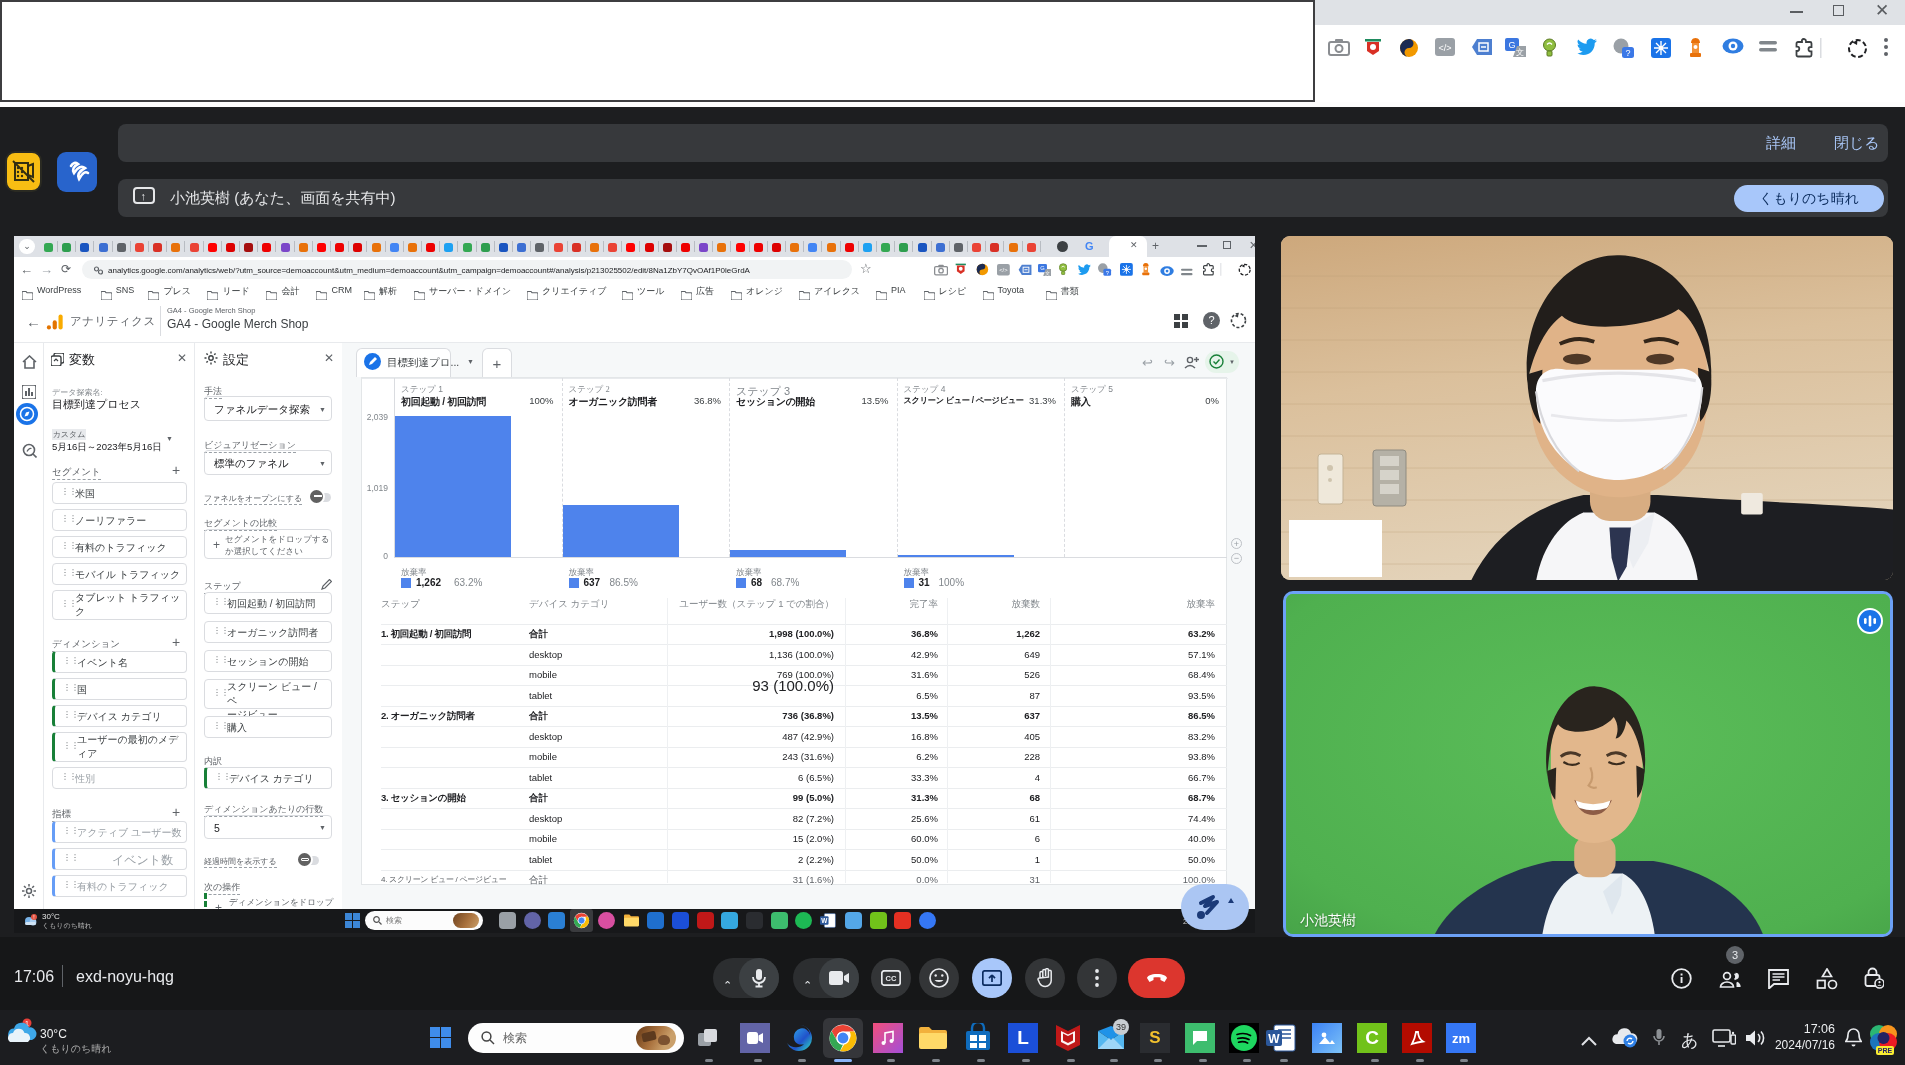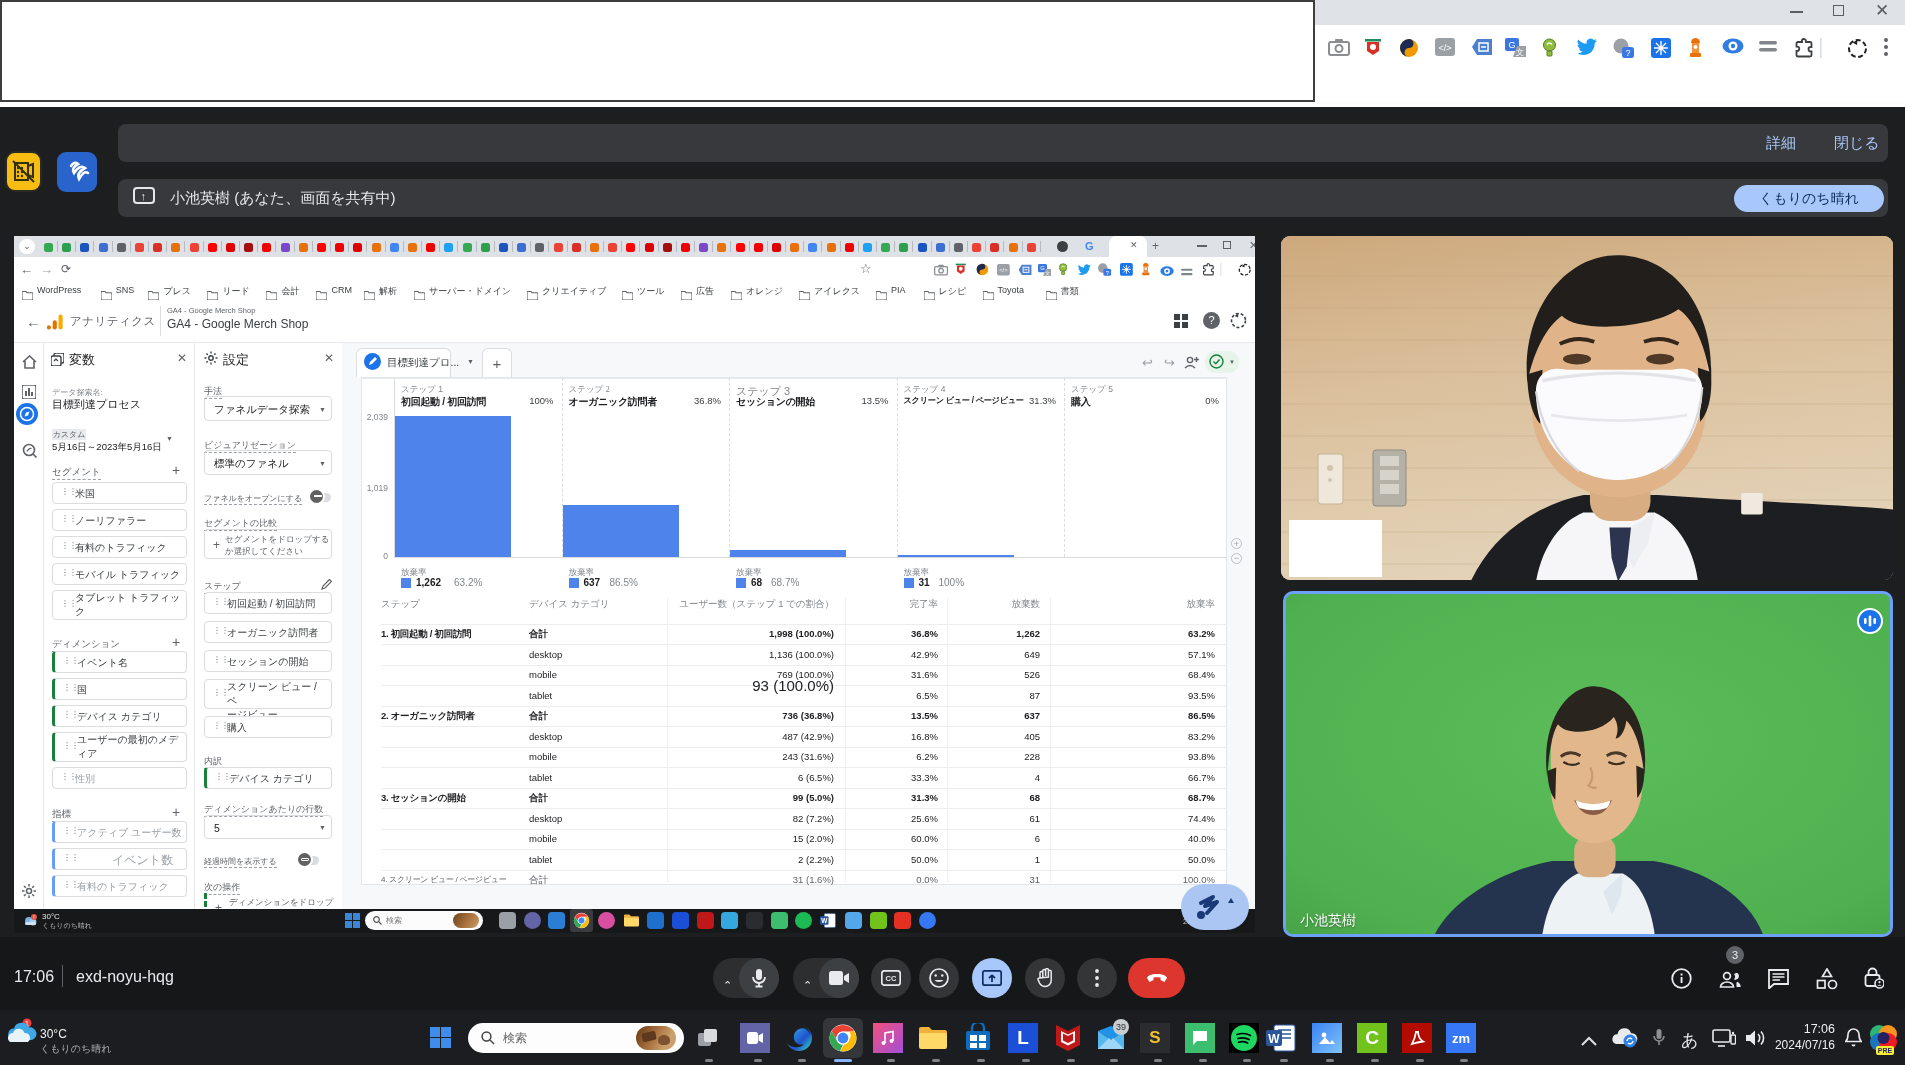--- a/index.html
+++ b/index.html
@@ -257,20 +257,27 @@
 <div class="abs" style="left:1116px;top:4px;font-size:9px;color:#5f6368;">✕</div>
 <div class="abs" style="left:1138px;top:3px;font-size:12px;color:#5f6368;">+</div>
 <div class="abs" style="left:1183px;top:9px;width:10px;height:1.6px;background:#5f6368;"></div>
 <div class="abs" style="left:1209px;top:5px;width:8px;height:8px;border:1.4px solid #5f6368;"></div>
 <div class="abs" style="left:1235px;top:3px;font-size:11px;color:#5f6368;">✕</div>
   </div>
   <div class="abs" style="left:0;top:21px;width:1241px;height:26px;background:#fff;">
     <div class="abs" style="left:6px;top:5px;color:#5f6368;font-size:13px;">←</div>
     <div class="abs" style="left:26px;top:5px;color:#9aa0a6;font-size:13px;">→</div>
     <div class="abs" style="left:47px;top:5px;color:#5f6368;font-size:12px;">⟳</div>
+    <div class="abs" style="left:68px;top:3px;width:770px;height:19px;background:#f1f3f4;border-radius:10px;overflow:hidden;">
+      <div class="abs" style="left:10px;top:3px;"><svg width="13" height="13" viewBox="0 0 13 13">
+              <circle cx="4.5" cy="5" r="2" fill="none" stroke="#5f6368" stroke-width="1.2"></circle>
+              <circle cx="8.5" cy="8" r="2" fill="none" stroke="#5f6368" stroke-width="1.2"></circle>
+            </svg></div>
+      <div class="abs" style="left:26px;top:5.5px;font-size:8px;color:#202124;white-space:nowrap;">analytics.google.com/analytics/web/?utm_source=demoaccount&amp;utm_medium=demoaccount&amp;utm_campaign=demoaccount#/analysis/p213025502/edit/8Na1ZbY7QvOAf1P0leGrdA</div>
+    </div>
     <div class="abs" style="left:846px;top:4px;color:#5f6368;font-size:13px;">☆</div>
     <div class="abs" style="left:920px;top:5px;"><svg width="14.08" height="11.52" viewBox="0 0 22 18">
             <rect x="1" y="4" width="20" height="13" rx="2" fill="none" stroke="#8a8d91" stroke-width="2"></rect>
             <rect x="7" y="1" width="8" height="4" rx="1" fill="#8a8d91"></rect>
             <circle cx="11" cy="10.5" r="3.5" fill="none" stroke="#8a8d91" stroke-width="2"></circle>
           </svg></div>
 <div class="abs" style="left:941px;top:5px;"><svg width="11.52" height="12.8" viewBox="0 0 18 20">
             <rect x="1" y="1" width="16" height="2.5" fill="#1f8b5f"></rect>
             <path d="M3 4 L15 4 L15 13 L9 17 L3 13 Z" fill="#d93025"></path>
             <circle cx="9" cy="9" r="3" fill="#fff"></circle>

